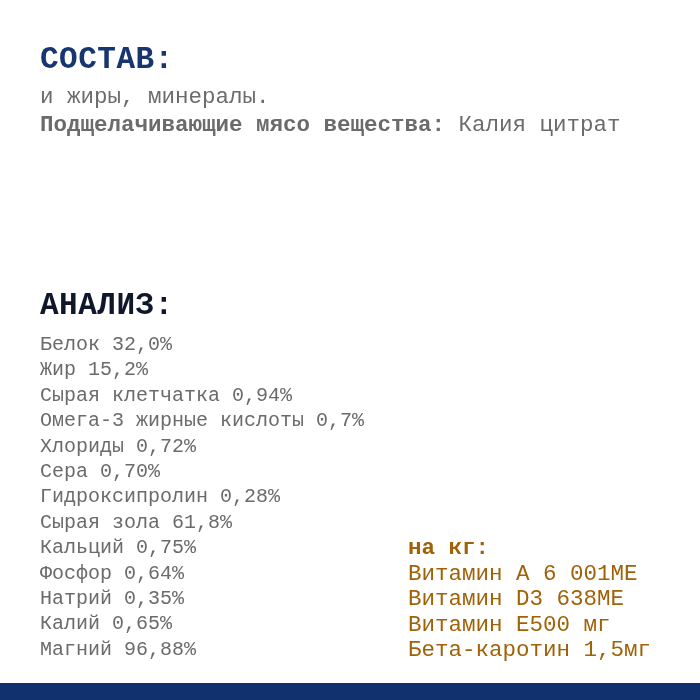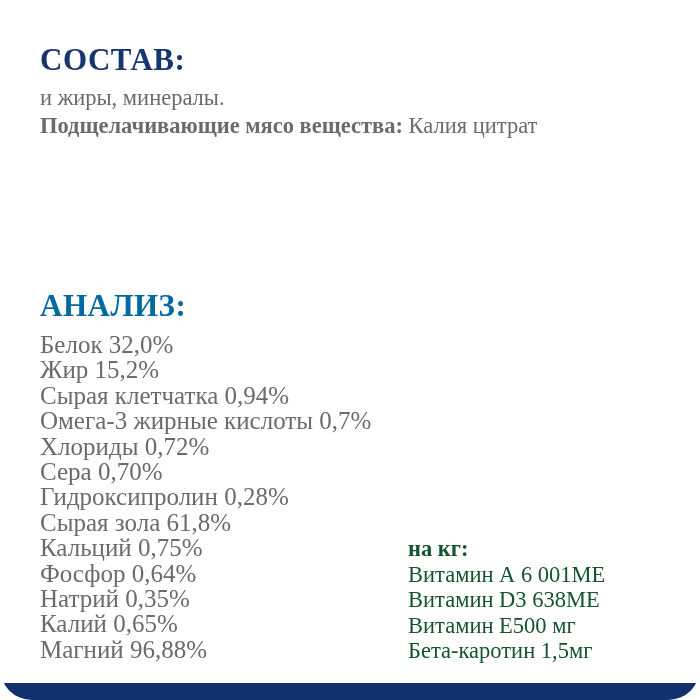--- a/index.html
+++ b/index.html
@@ -6,23 +6,22 @@
     margin: 0;
     padding: 0;
     background: #ffffff;
   }
   .page {
     position: relative;
     width: 700px;
     height: 700px;
     background: #ffffff;
     overflow: hidden;
-    font-family: Liberation Serif, serif;
+    font-family: Liberation Mono, monospace;
     color: #6a6b6d;
-    border-radius: 32px;
   }
   .section-heading {
     position: absolute;
     left: 40px;
     font-size: 31px;
     font-weight: 700;
     letter-spacing: 0.5px;
     line-height: 1;
   }
   .composition-heading { top: 44px; }
@@ -35,21 +34,21 @@
     font-size: 22.5px;
     line-height: 27.6px;
     white-space: nowrap;
   }
   .bold-inline { font-weight: 700; }
 
   .analysis-list {
     position: absolute;
     left: 40px;
     top: 332px;
-    font-size: 25px;
+    font-size: 20px;
     line-height: 25.4px;
     white-space: nowrap;
   }
   .per-kg-block {
     position: absolute;
     left: 408px;
     top: 536px;
     font-size: 22.5px;
     line-height: 25.6px;
     white-space: nowrap;
@@ -73,39 +72,39 @@
 
   <div class="composition-body" style="color: rgb(106, 107, 109);">
     <div>
         <div>и жиры, минералы.</div>
       </div>
     <div>
       <span class="bold-inline">Подщелачивающие мясо вещества:</span><span> Калия цитрат</span>
     </div>
   </div>
 
-  <div class="section-heading analysis-heading" style="color: #0369a1;">АНАЛИЗ:</div>
+  <div class="section-heading analysis-heading" style="color: #0f172a;">АНАЛИЗ:</div>
 
   <div class="analysis-list" style="color: rgb(106, 107, 109);">
       <div>Белок 32,0%</div>
       <div>Жир 15,2%</div>
       <div>Сырая клетчатка 0,94%</div>
       <div>Омега-3 жирные кислоты 0,7%</div>
       <div>Хлориды 0,72%</div>
       <div>Сера 0,70%</div>
       <div>Гидроксипролин 0,28%</div>
       <div>Сырая зола 61,8%</div>
       <div>Кальций 0,75%</div>
       <div>Фосфор 0,64%</div>
       <div>Натрий 0,35%</div>
       <div>Калий 0,65%</div>
       <div>Магний 96,88%</div>
     </div>
 
-  <div class="per-kg-block" style="color: #14532d;">
+  <div class="per-kg-block" style="color: #a16207;">
     <div class="per-kg-label">на кг:</div>
     <div>
         <div>Витамин А 6 001МЕ</div>
         <div>Витамин D3 638МЕ</div>
         <div>Витамин Е500 мг</div>
         <div>Бета-каротин 1,5мг</div>
       </div>
   </div>
 
   <div class="bottom-bar" style="background-color: rgb(16, 49, 110);"></div>

